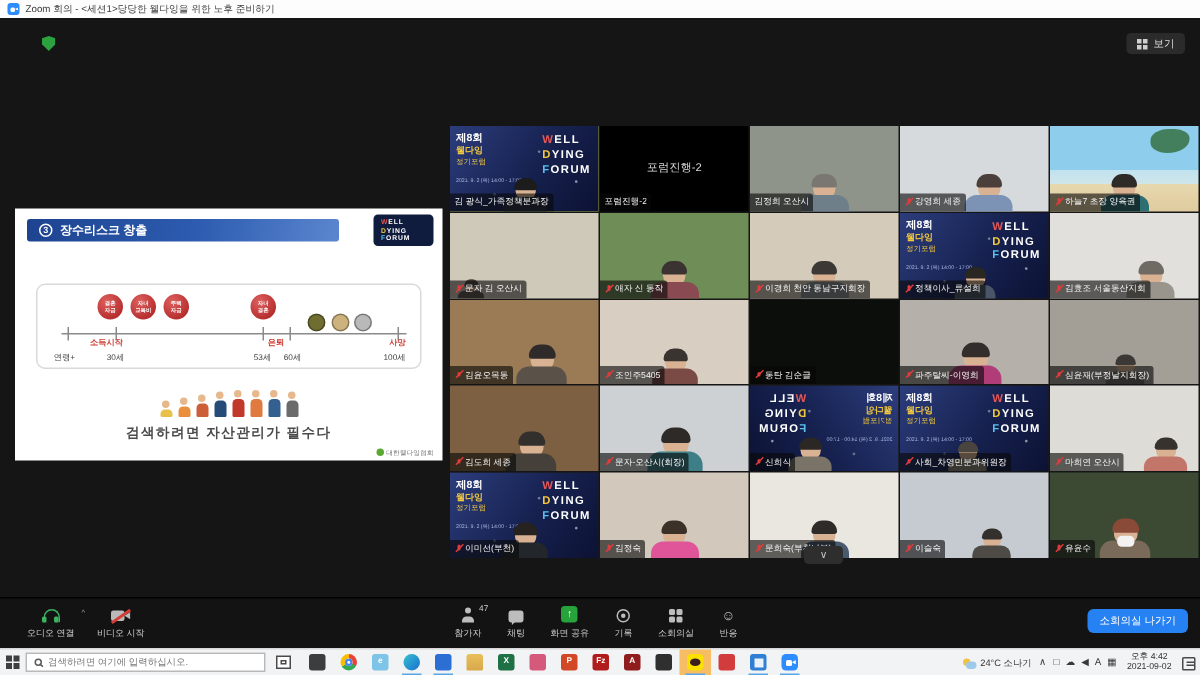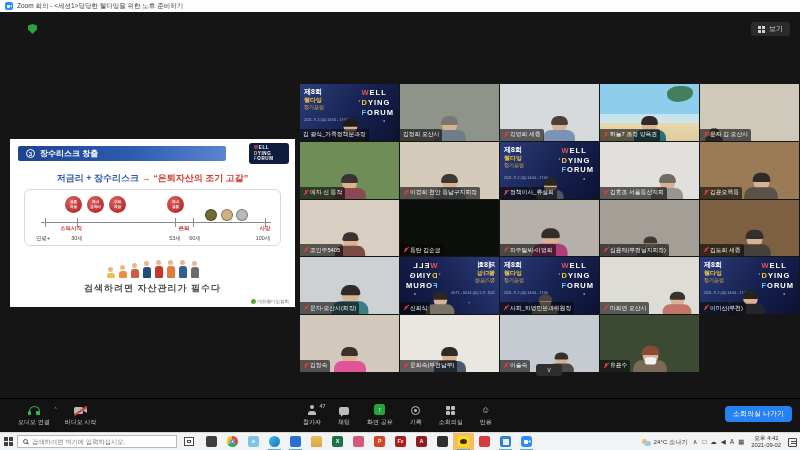--- a/index.html
+++ b/index.html
@@ -194,25 +194,20 @@
   <div class="slide">
     <div class="shead">
       <span class="cnum">3</span>
       <span>장수리스크 창출</span>
     </div>
     <div class="sbadge">
       <span class="fl1">WELL</span>
       <span class="fl2">DYING</span>
       <span class="fl3">FORUM</span>
     </div>
-    <div class="headline">
-      <span class="hl-b">저금리 + 장수리스크</span>
-      <span class="hl-r">→</span>
-      <span class="hl-r">“은퇴자산의 조기 고갈”</span>
-    </div>
     <div class="tbox">
         <div class="tline"></div>
         <div class="tick" style="left: 20px;"></div>
         <div class="tick" style="left: 52px;"></div>
         <div class="tick" style="left: 150px;"></div>
         <div class="tick" style="left: 168px;"></div>
         <div class="tick" style="left: 240px;"></div>
         <div class="bubble" style="left: 40px;">
           <span>결혼</span>
           <span>자금</span>
@@ -296,20 +291,26 @@
               <div class="fl3">FORUM</div>
             </div>
           </div>
         </div>
         <div class="person" style="left: 50%; transform-origin: center bottom; transform: translateX(-50%) scale(0.9);">
           <div class="phead" style="--hair: #1c1c1c;"></div>
           <div class="ptorso" style="background: rgb(39, 49, 63);"></div>
         </div>
         <div class="ntag">
           <span class="nm">김 광식_가족정책분과장</span>
+        </div>
+      </div>
+      <div class="tile" style="background: rgb(0, 0, 0);">
+        <div class="ctext">포럼진행-2</div>
+        <div class="ntag">
+          <span class="nm">포럼진행-2</span>
         </div>
       </div>
       <div class="tile" style="background: linear-gradient(rgb(143, 148, 138) 0%, rgb(143, 148, 138) 100%);">
         <div class="person" style="left: 50%; transform-origin: center bottom; transform: translateX(-50%) scale(1);">
           <div class="phead" style="--hair: #7a7672;"></div>
           <div class="ptorso" style="background: rgb(111, 127, 138);"></div>
         </div>
         <div class="ntag">
           <span class="nm">김정희 오산시</span>
         </div>

